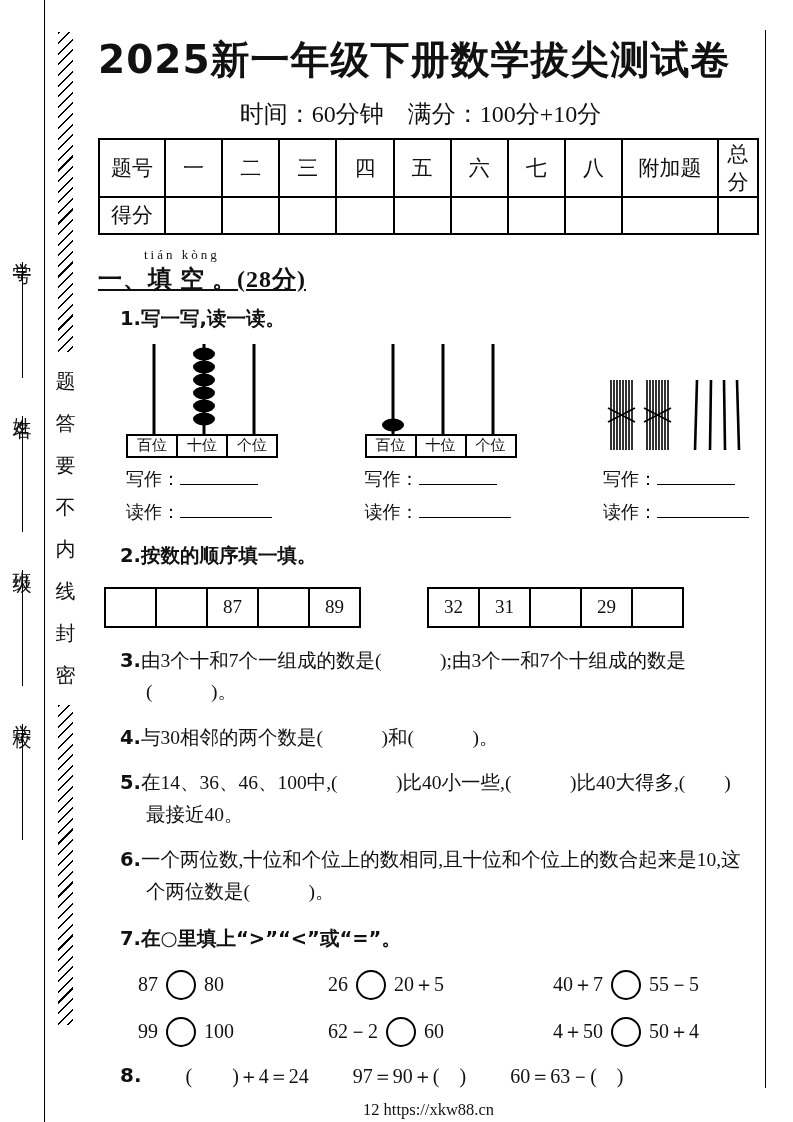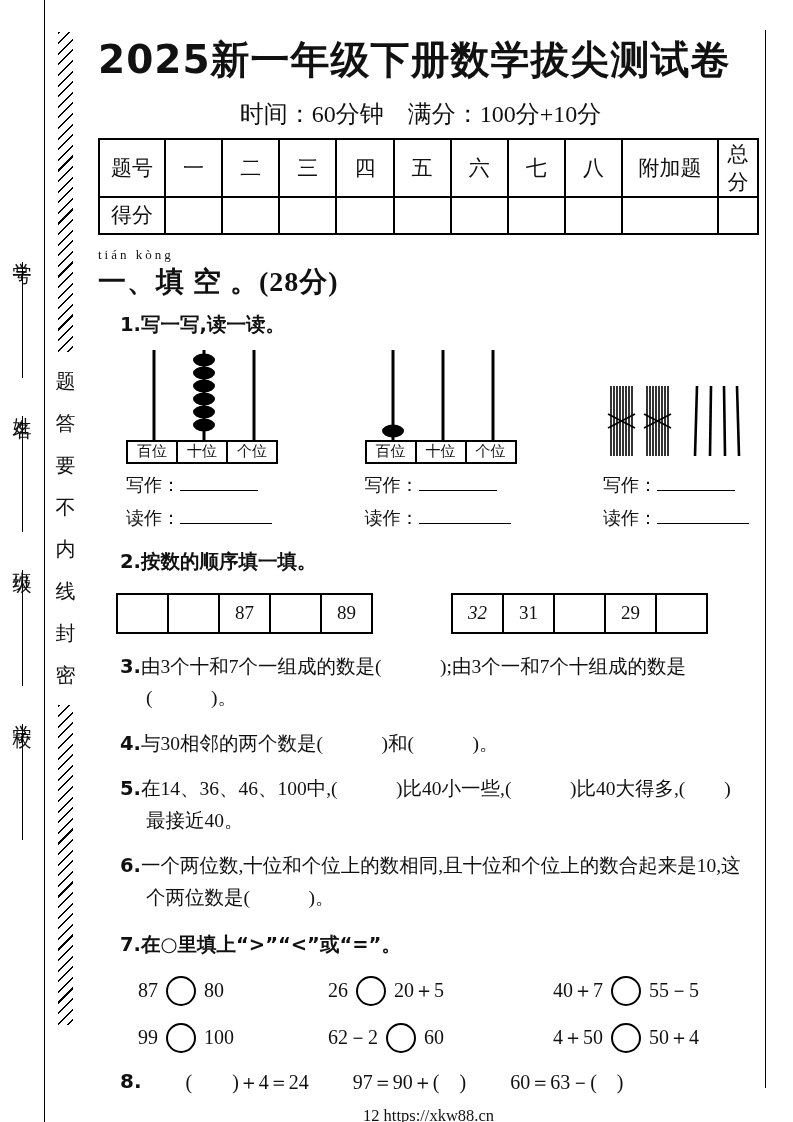--- a/index.html
+++ b/index.html
@@ -29,42 +29,42 @@
   .title { font-family: "DejaVu Sans", "Liberation Sans", sans-serif; font-weight: 900; font-size: 39px; letter-spacing: 1px; line-height: 1.22; }
   .meta { text-align: center; font-size: 24px; margin: 14px 16px 8px 0; }
 
   table.score { width: 100%; border-collapse: collapse; }
   table.score td { border: 2px solid #000; height: 37px; text-align: center; font-size: 21px; }
   td.c-qnum { width: 66px; }
   td.c-extra { width: 96px; }
   td.c-total { width: 40px; }
 
   .section-head { margin-top: 12px; }
-  .pinyin { font-size: 13px; letter-spacing: 3px; }
-  .sec-title { font-size: 28px; font-weight: bold; letter-spacing: 1px; }
+  .pinyin { font-size: 13px; margin-left: 46px; letter-spacing: 3px; }
+  .sec-title { font-size: 24px; font-weight: bold; letter-spacing: 1px; text-decoration: underline; }
 
   .qlabel { font-family: "DejaVu Sans", "Liberation Sans", sans-serif; font-weight: bold; font-size: 19.5px; margin: 10px 0 6px 22px; }
   .qtext { font-size: 19.5px; line-height: 1.62; margin: 7px 10px 7px 22px; padding-left: 26px; text-indent: -26px; }
   .qnum { font-family: "DejaVu Sans", "Liberation Sans", sans-serif; font-weight: bold; }
 
   
   .figures { display: flex; justify-content: space-between; margin: 4px 6px 8px 28px; }
   .figure { display: flex; flex-direction: column; justify-content: flex-end; }
   .pv-row { display: flex; }
   .pv-cell { width: 52px; height: 24px; border: 2px solid #000; margin-left: -2px; display: flex; align-items: center; justify-content: center; font-size: 15px; }
   .pv-cell:first-child { margin-left: 0; }
   .wr-row { font-size: 18px; margin-top: 9px; white-space: nowrap; }
   .blank { display: inline-block; width: 78px; border-bottom: 1.5px solid #000; height: 14px; vertical-align: baseline; }
   .blank.wide { width: 92px; }
 
   
   .seq-wrap { display: flex; gap: 66px; margin: 12px 0 10px 6px; }
   .seq { display: flex; }
   .seq-cell { width: 53px; height: 41px; border: 2px solid #000; margin-left: -2px; display: flex; align-items: center; justify-content: center; font-size: 19px; }
-  .seq-cell:first-child { margin-left: 12px; font-style: italic; }
+  .seq-cell:first-child { margin-left: 0; }
 
   
   .cmp-grid { display: grid; grid-template-columns: 190px 225px auto; row-gap: 17px; margin: 12px 0 4px 40px; font-size: 20px; }
   .cmp { display: flex; align-items: center; gap: 8px; white-space: nowrap; }
   .circle { width: 30px; height: 30px; border: 2px solid #000; border-radius: 50%; flex-shrink: 0; }
 
   
   .q8-row { display: flex; gap: 44px; font-size: 20px; margin: 12px 0 0 22px; white-space: nowrap; }
 
   .footer { margin-top: auto; text-align: center; font-size: 16.5px; padding: 10px 0 14px 0; }

